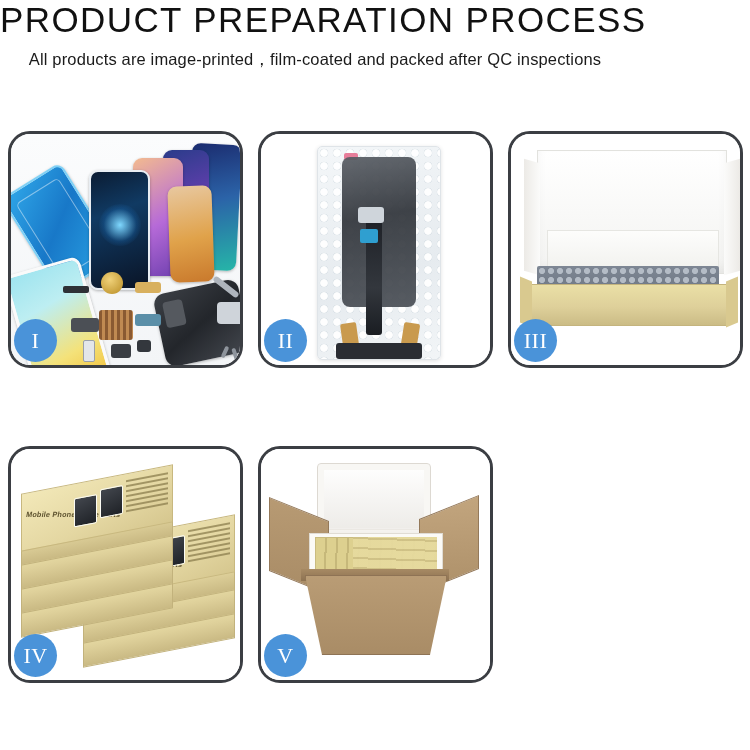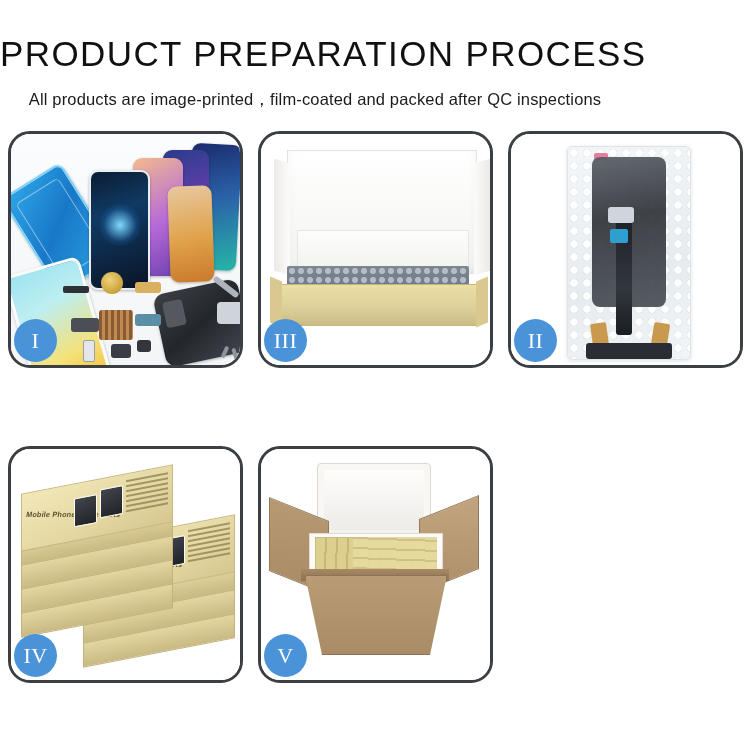--- a/index.html
+++ b/index.html
@@ -11,39 +11,38 @@
     width: 750px;
     height: 750px;
     font-family: "Liberation Sans", sans-serif;
     overflow: hidden;
     position: relative;
   }
 
   
   .header {
     width: 630px;
-    padding-top: 34px;
     text-align: center;
   }
   .title {
     font-family: "Liberation Sans", sans-serif;
     font-size: 35px;
     font-weight: 500;
     letter-spacing: 1.4px;
     color: #111111;
     line-height: 40px;
     white-space: nowrap;
   }
   .subtitle {
     font-family: "Liberation Sans", sans-serif;
     font-size: 16.5px;
     font-weight: 400;
     color: #1b1b1b;
     letter-spacing: 0.15px;
-    margin-top: 15px;
+    margin-top: 9px;
     white-space: nowrap;
   }
 
   
   .grid {
     position: absolute;
     top: 131px;
     left: 8px;
     width: 736px;
     display: grid;
@@ -421,46 +420,46 @@
       <div class="part cam"></div>
       <div class="part tool"></div>
       <div class="part tool2"></div>
       <div class="part screw1"></div>
       <div class="part screw2"></div>
     </div>
     <div class="badge">I</div>
   </div>
 
   <div class="card">
-    <div class="card-inner p3">
-      <div class="lid3"></div>
-      <div class="foam3"></div>
-      <div class="bubble3"></div>
-      <div class="box3"></div>
-    </div>
-    <div class="badge">III</div>
-  </div>
-
-  <div class="card">
     <div class="card-inner p2">
       <div class="bubblebag">
         <div class="pinkmark"></div>
         <div class="lcd"></div>
         <div class="lcd-flex"></div>
         <div class="lcd-conn"></div>
         <div class="lcd-conn2"></div>
         <div class="tape-l"></div>
         <div class="tape-r"></div>
         <div class="lcd-bot"></div>
       </div>
     </div>
     <div class="badge">II</div>
   </div>
 
   <div class="card">
+    <div class="card-inner p3">
+      <div class="lid3"></div>
+      <div class="foam3"></div>
+      <div class="bubble3"></div>
+      <div class="box3"></div>
+    </div>
+    <div class="badge">III</div>
+  </div>
+
+  <div class="card">
     <div class="card-inner p4">
       <div class="stack">
         <div class="sbox c1"></div>
         <div class="sbox c2"></div>
         <div class="sbox c3"></div>
         <div class="sbox c4"></div>
         <div class="topbox t2">
           <div class="lbl">Mobile Phone Spare Parts</div>
           <div class="minish s1"></div>
           <div class="minish s2"></div>

